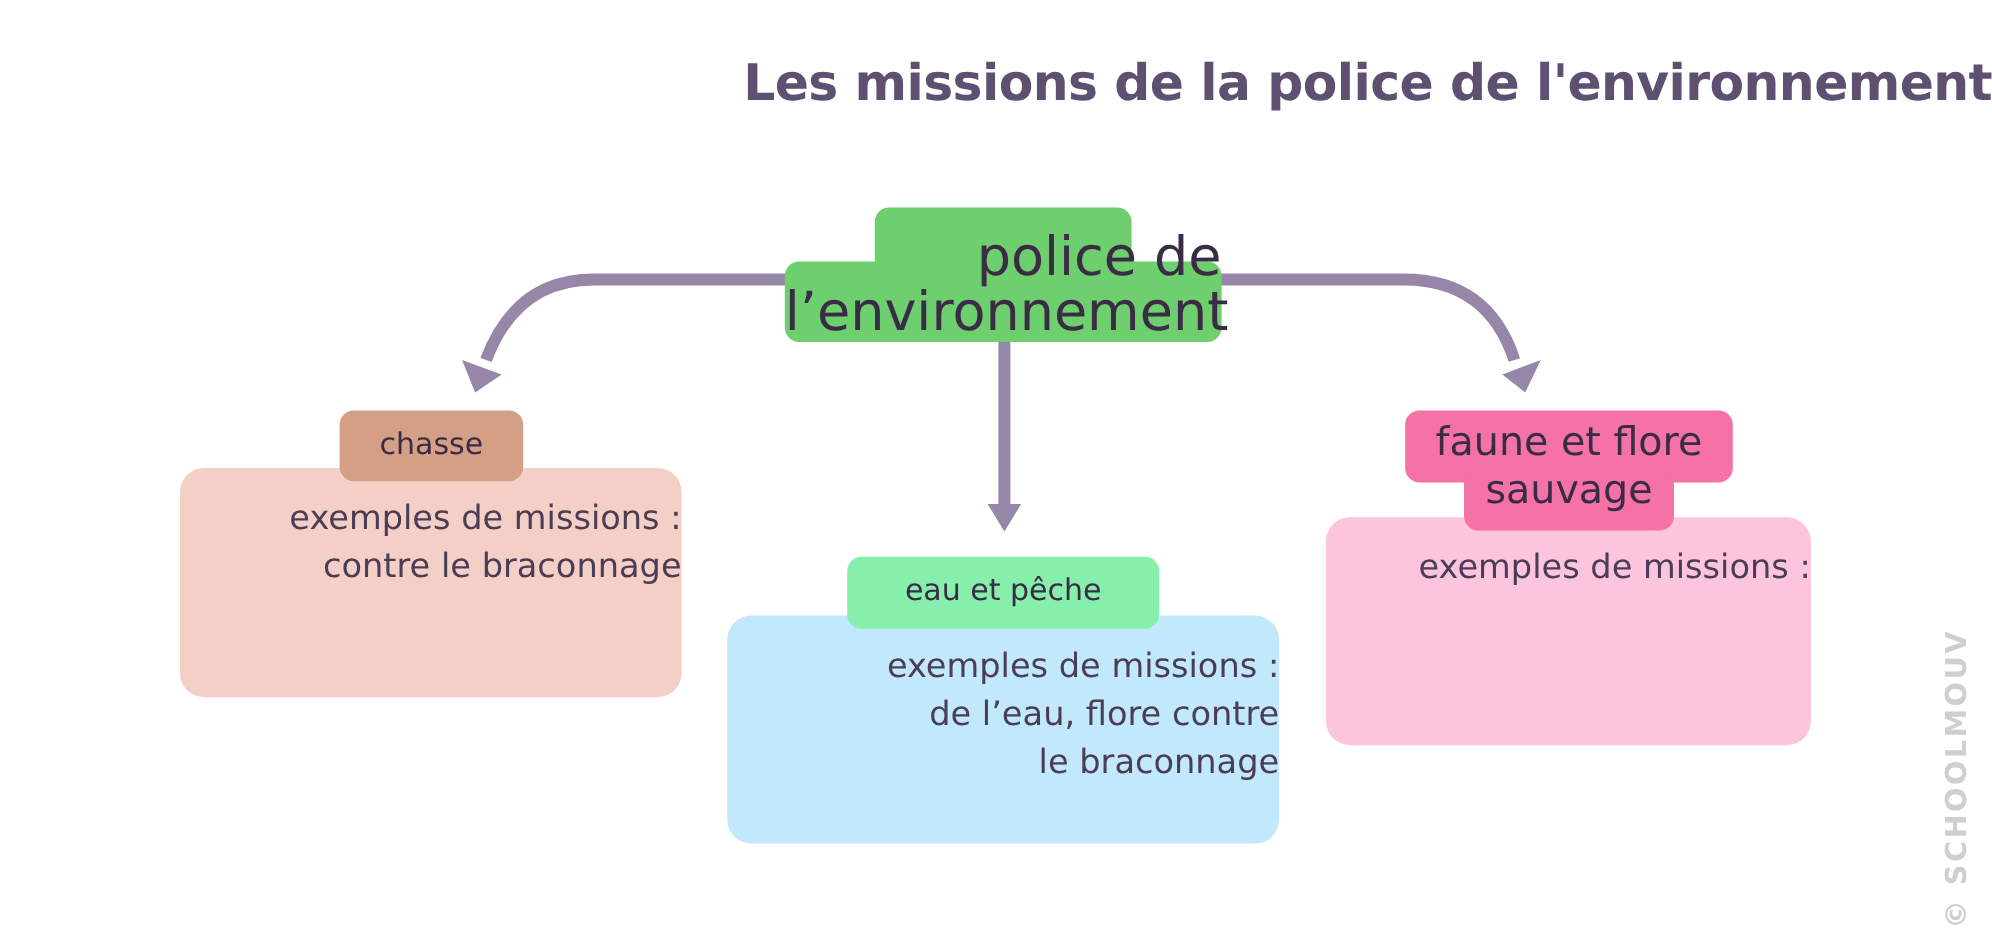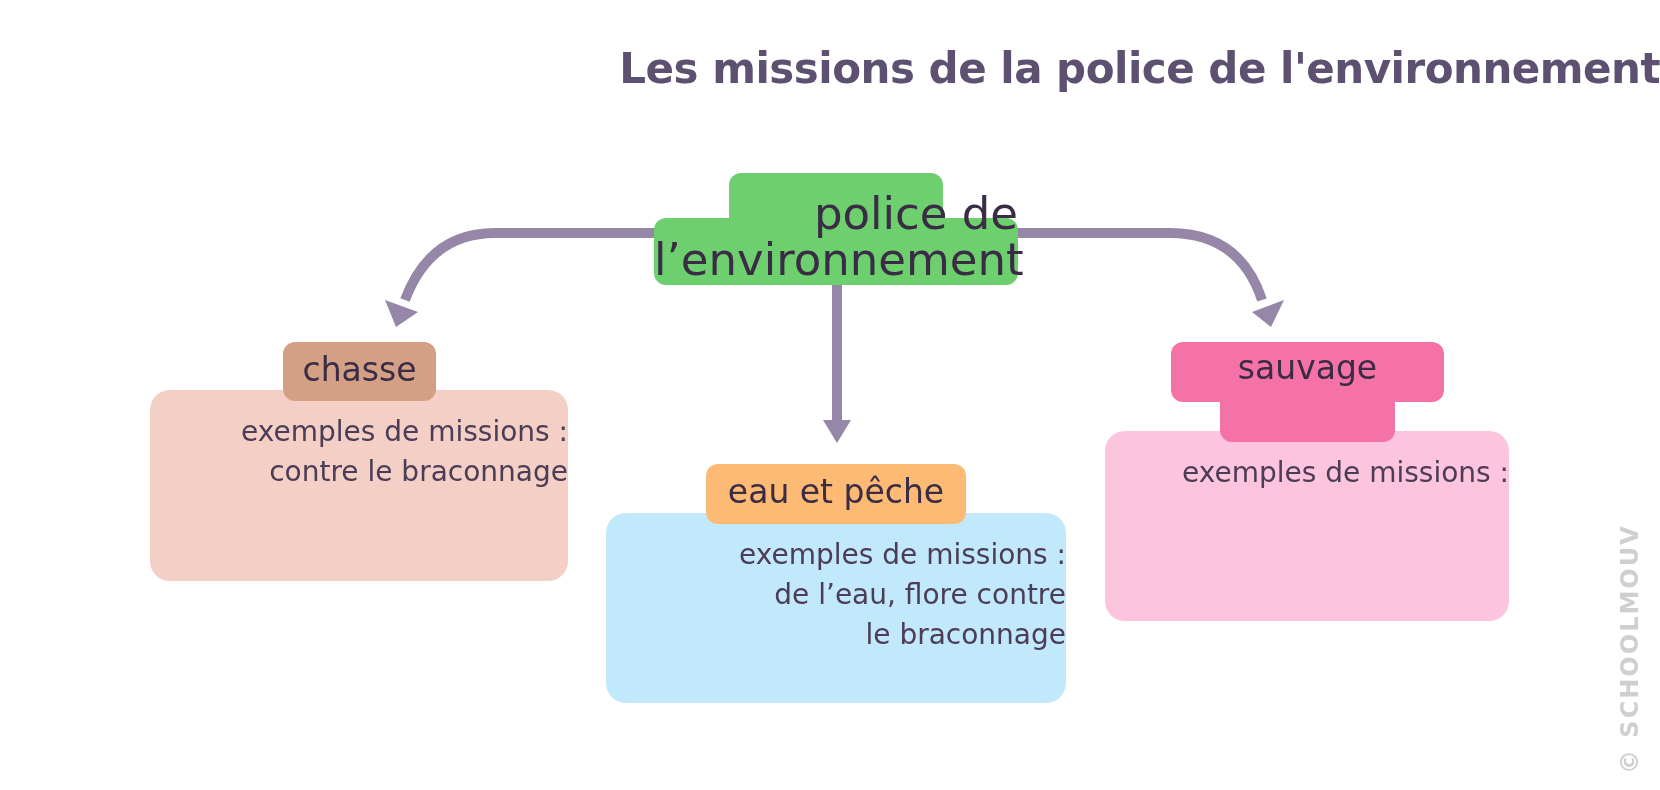--- a/index.html
+++ b/index.html
@@ -1,21 +1,21 @@
 <!DOCTYPE html>
 <html><head>
 <meta charset="utf-8">
 <style>
   html, body { margin:0; padding:0; background:#ffffff; }
   body { width:1660px; height:790px; position:relative; overflow:hidden;
          font-family:"DejaVu Sans", "Liberation Sans", sans-serif; color:#3d3049; }
   .abs { position:absolute; }
   .title { left:0; top:44px; width:1660px; text-align:right; font-size:42px; font-weight:bold;
            color:#5e5070; letter-spacing:-0.5px; }
-  .tag { border-radius:12px; text-align:center; font-size:33px; line-height:40px; color:#3a2c45; }
+  .tag { border-radius:12px; text-align:center; font-size:25px; line-height:40px; color:#3a2c45; }
   .box { border-radius:20px; text-align:right; font-size:28px; line-height:40px; color:#4a3d55; }
   .line { display:block; white-space:nowrap; }
   svg.arrows { position:absolute; left:0; top:0; }
   .watermark { left:1610px; top:540px; width:40px; height:240px; }
   .watermark span { position:absolute; left:-100px; top:100px; width:240px; transform:rotate(-90deg);
      font-size:24px; font-weight:bold; color:#cfcfcf; letter-spacing:2px; text-align:center; white-space:nowrap; }
 </style>
 </head>
 <body>
 
@@ -53,32 +53,33 @@
   <span>chasse</span>
 </div>
 
 <div class="abs box" style="left:606px; top:513px; width:460px; height:190px; background:#c2e8fc;">
   <div style="padding-top:22px;">
     <span class="line">exemples de missions :</span>
     <span class="line">de l’eau, flore contre</span>
     <span class="line">le braconnage</span>
   </div>
 </div>
-<div class="abs tag" style="left:706px; top:464px; width:260px; height:60px; line-height:56px; background:#fdba74;">
+<div class="abs tag" style="left:706px; top:464px; width:260px; height:60px; line-height:56px; background:#86efac;">
   <span>eau et pêche</span>
 </div>
 
 <div class="abs box" style="left:1105px; top:431px; width:404px; height:190px; background:#fdc4de;">
   <div style="padding-top:22px;">
     <span class="line">exemples de missions :</span>
   </div>
 </div>
 <div class="abs" style="left:1171px; top:342px; width:273px; height:100px;">
   <div class="abs tag" style="left:0; top:0; width:273px; height:60px; background:#f472a6;"></div>
   <div class="abs tag" style="left:49px; top:50px; width:175px; height:50px; background:#f472a6;"></div>
   <div class="abs" style="left:0; top:6px; width:273px; text-align:center; font-size:33px; line-height:40px; color:#3a2c45;">
+    <span class="line">faune et flore</span>
     <span class="line">sauvage</span>
   </div>
 </div>
 
 <div class="abs watermark">
   <span>© SCHOOLMOUV</span>
 </div>
 
 </body></html>

